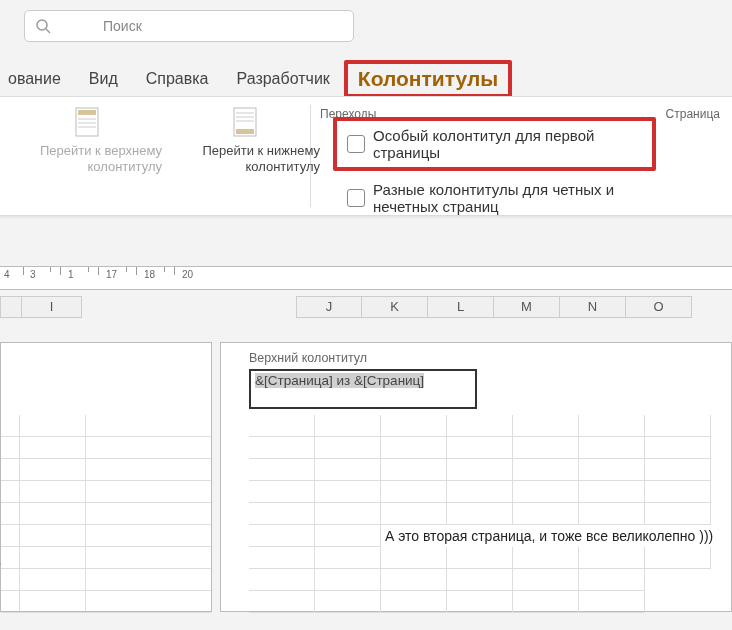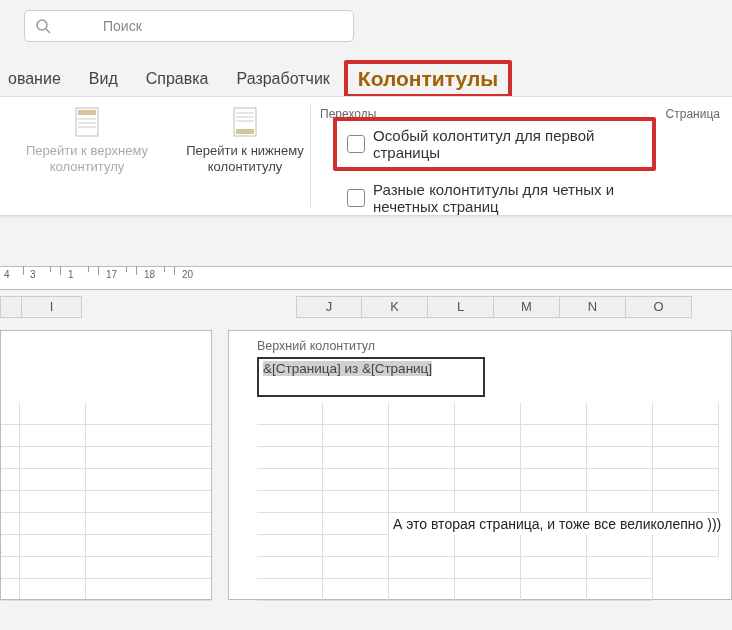--- a/index.html
+++ b/index.html
@@ -92,21 +92,21 @@
     color: #aaa;
     font-size: 13px;
     padding-top: 2px;
     cursor: pointer;
   }
   .big-btn .icon-box {
     width: 28px; height: 34px;
     margin-bottom: 4px;
     display: flex; align-items: center; justify-content: center;
   }
-  .big-btn .txt { text-align: center; line-height: 1.2; }
+  .big-btn .txt { text-align: right; line-height: 1.2; }
 
   .options-col {
     display: flex;
     flex-direction: column;
     gap: 10px;
     padding: 14px 10px 0 10px;
     flex: 1;
   }
   .chkwrap {
     display: flex;
@@ -156,22 +156,22 @@
     text-align: center;
     font-size: 13px;
     color: #555;
     line-height: 20px;
     background: #f0f0f0;
   }
   .colh:first-child { border-left: 1px solid #ccc; }
 
   .pagearea {
     display: flex;
-    gap: 16px;
-    margin-top: 12px;
+    gap: 8px;
+    margin-top: 24px;
   }
   .page-left {
     width: 212px;
     background: #fff;
     border: 1px solid #bbb;
     position: relative;
     height: 270px;
   }
   .page-left .cellborder {
     position: absolute;

